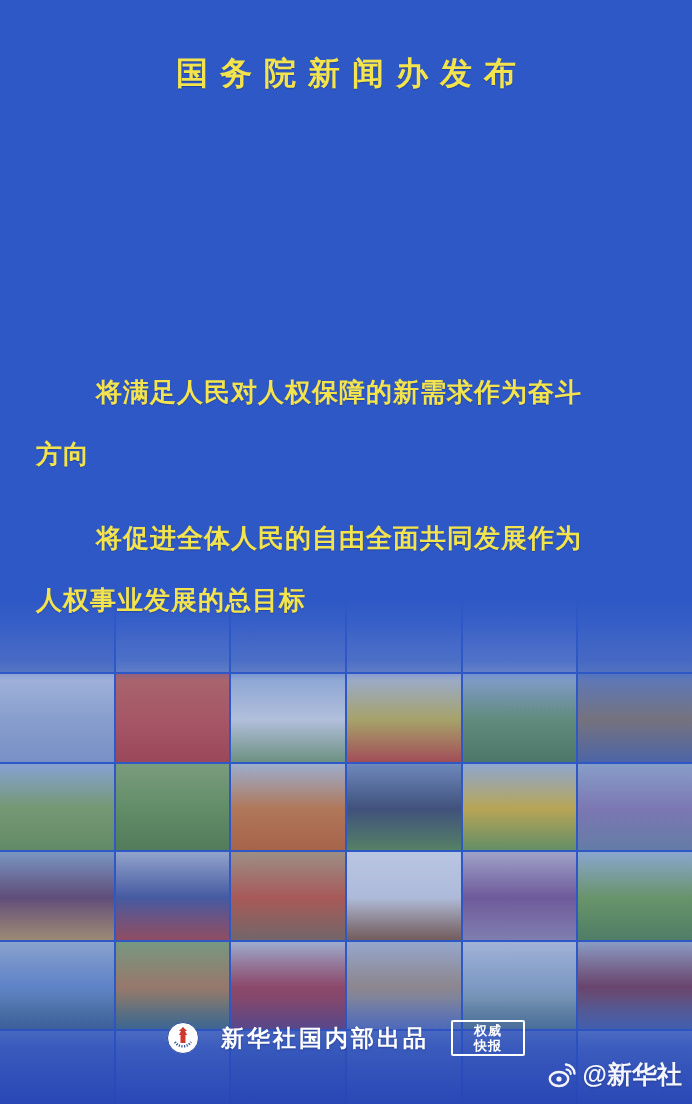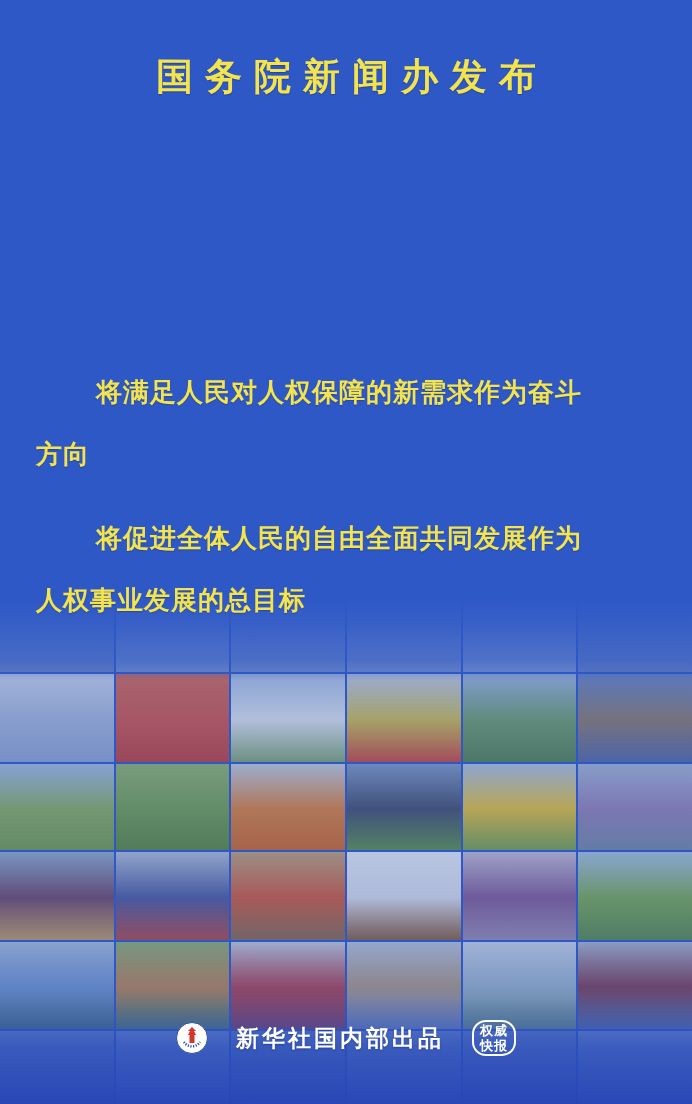--- a/index.html
+++ b/index.html
@@ -14,21 +14,21 @@
     font-family:"Liberation Serif","DejaVu Serif",serif;
     position:relative;
   }
   .poster{position:absolute;inset:0;}
 
   
   .publisher{
     position:absolute;top:52px;left:0;right:0;
     text-align:center;
     color:var(--yellow);
-    font-size:37px;font-weight:bold;
+    font-size:32px;font-weight:bold;
     letter-spacing:12px;padding-left:12px;
     text-shadow:0 1px 1px rgba(20,30,90,.35);
   }
   .title{
     position:absolute;top:124px;left:0;right:0;
     text-align:center;
     color:var(--yellow);
     font-weight:bold;
     text-shadow:0 2px 2px rgba(20,30,90,.3);
   }
@@ -66,35 +66,35 @@
       rgba(46,88,198,.38) 79%,
       rgba(42,78,188,.80) 89%,
       rgba(40,70,182,.95) 100%);
     pointer-events:none;
   }
 
   
   .credit-row{
     position:absolute;left:0;right:0;top:1016px;height:44px;
     display:flex;align-items:center;justify-content:center;
-    gap:28px;z-index:4;
+    gap:22px;z-index:4;
     font-family:"Liberation Sans","DejaVu Sans",sans-serif;
   }
   .emblem{width:32px;height:32px;flex:0 0 auto;}
   .producer{
     color:var(--white);font-size:23px;font-weight:bold;letter-spacing:3px;
     text-shadow:0 1px 2px rgba(20,30,90,.4);
   }
   .seal-badge{
     border:2px solid var(--white);
     color:var(--white);
     font-size:13px;font-weight:bold;line-height:15px;
-    padding:1px 6px;text-align:center;
+    padding:1px 21px;text-align:center;
     letter-spacing:1px;
-    border-radius:14px;
+    border-radius:2px;
   }
   .watermark{
     position:absolute;right:10px;top:1058px;z-index:4;
     display:flex;align-items:center;gap:5px;
     color:var(--white);font-size:25px;font-weight:bold;
     font-family:"Liberation Sans","DejaVu Sans",sans-serif;
     opacity:.95;
     text-shadow:0 1px 2px rgba(20,30,90,.4);
   }
   .weibo-icon{width:30px;height:26px;}
@@ -180,14 +180,23 @@
       <path d="M12 9 C13 7.5 15 6.5 16 5 C17 6.5 19 7.5 20 9 C18.5 8.8 17 9.5 16 10.5 C15 9.5 13.5 8.8 12 9 Z" fill="#d0382e"></path>
       <path d="M8 20 A 9.5 9.5 0 0 0 24 20" stroke="#2c4fa0" fill="none" stroke-width="2.4" stroke-dasharray="1.2 1.4"></path>
     </svg>
     <div class="producer">新华社国内部出品</div>
     <div class="seal-badge">
       <div>权威</div>
       <div>快报</div>
     </div>
   </div>
 
+  <div class="watermark">
+    <svg class="weibo-icon" viewBox="0 0 30 26">
+      <ellipse cx="11" cy="17" rx="9.2" ry="7" fill="none" stroke="#ffffff" stroke-width="2.4"></ellipse>
+      <circle cx="11" cy="17" r="2.6" fill="#ffffff"></circle>
+      <path d="M18 2.5 a 9.5 9.5 0 0 1 8.5 9" stroke="#ffffff" fill="none" stroke-width="2.4" stroke-linecap="round"></path>
+      <path d="M18.5 7.5 a 5 5 0 0 1 4.2 4.4" stroke="#ffffff" fill="none" stroke-width="2.2" stroke-linecap="round"></path>
+    </svg>
+    <span>@新华社</span>
+  </div>
 
 </div>
 
 </body></html>

